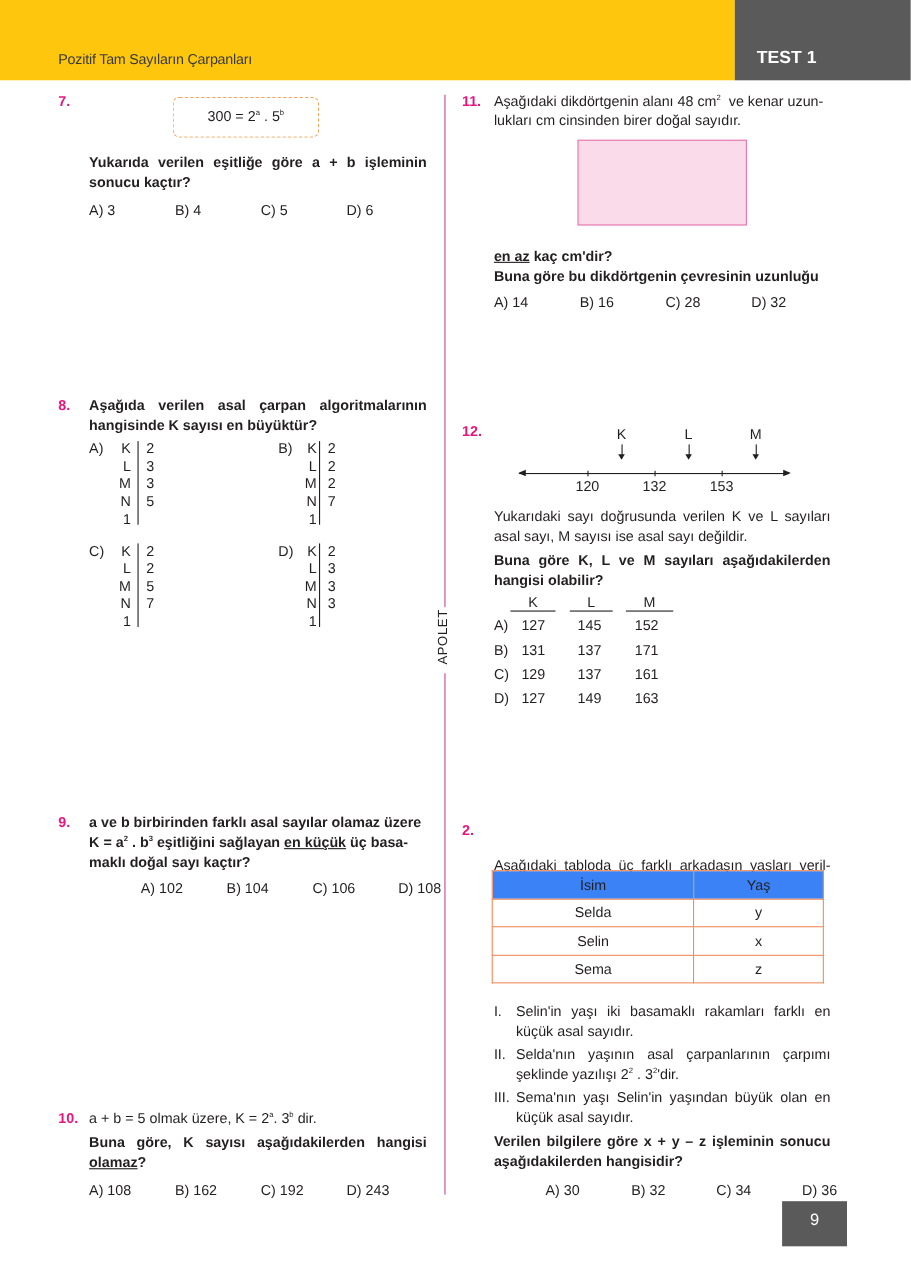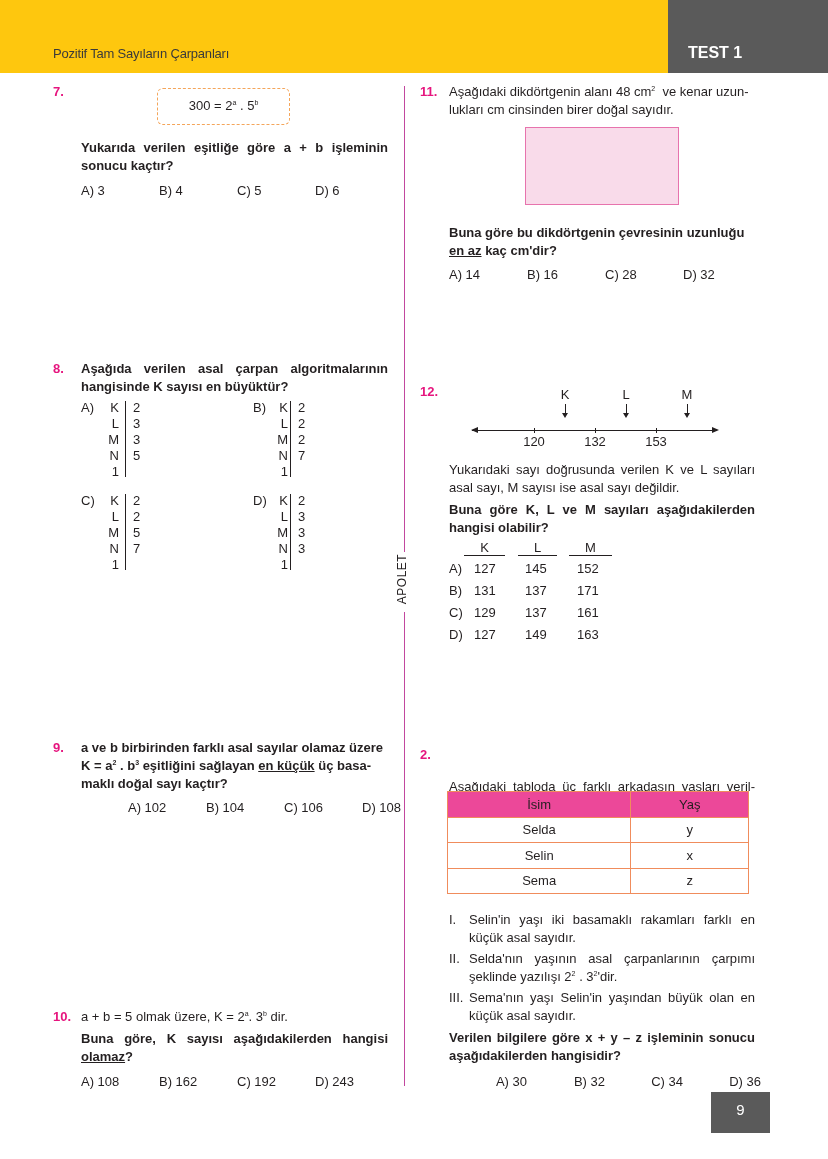--- a/index.html
+++ b/index.html
@@ -51,21 +51,21 @@
   .parrow { width: 1px; height: 12px; background: #231f20; top: 404px; }
   .parrow::after { content: ""; position: absolute; left: -3px; bottom: -2px; border-left: 3.5px solid transparent; border-right: 3.5px solid transparent; border-top: 5px solid #231f20; }
 
   
   .q12h { font-size: 13px; text-align: center; border-bottom: 1px solid #231f20; line-height: 14px; }
   .q12row { display: flex; font-size: 13px; line-height: 22px; }
 
   
   .ages { left: 447px; top: 791px; width: 302px; border-collapse: collapse; font-size: 13px; }
   .ages td, .ages th { border: 1px solid #f08c5c; text-align: center; height: 25.5px; font-weight: normal; }
-  .ages th { background: #ec4899; }
+  .ages th { background: #3b82f6; }
 
   .statements { font-size: 13px; line-height: 18px; }
   .st { position: relative; padding-left: 20px; margin-bottom: 3px; }
   .st .rn { position: absolute; left: 0; top: 0; }
 
   .pagenum { left: 711px; top: 1092px; width: 59px; height: 41px; background: #5a5a5a; color: #fff; font-size: 15px; text-align: center; line-height: 36px; }
 </style>
 </head>
 <body>
 
@@ -190,22 +190,22 @@
   <span>D) 243</span>
 </div>
 
 <div class="abs qnum" style="left:420px; top:84px;">11.</div>
 <div class="abs txt" style="left:449px; top:83px; width:310px;">
   <div><span>Aşağıdaki dikdörtgenin alanı 48 cm</span><sup>2</sup><span style="white-space:pre;">  ve kenar uzun-</span></div>
   <div>lukları cm cinsinden birer doğal sayıdır.</div>
 </div>
 <div class="abs rect"></div>
 <div class="abs txt bold" style="left:449px; top:224px; width:310px;">
+  <div><span class="u">en az</span><span> kaç cm'dir?</span></div>
   <div>Buna göre bu dikdörtgenin çevresinin uzunluğu</div>
-  <div><span class="u">en az</span><span> kaç cm'dir?</span></div>
 </div>
 <div class="abs opts" style="left:449px; top:267px;">
   <span>A) 14</span>
   <span>B) 16</span>
   <span>C) 28</span>
   <span>D) 32</span>
 </div>
 
 <div class="abs qnum" style="left:420px; top:384px;">12.</div>
 <div class="abs nline"></div>

